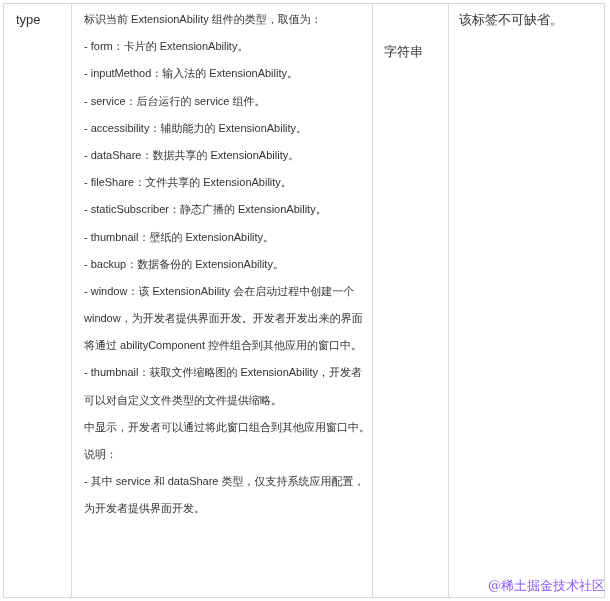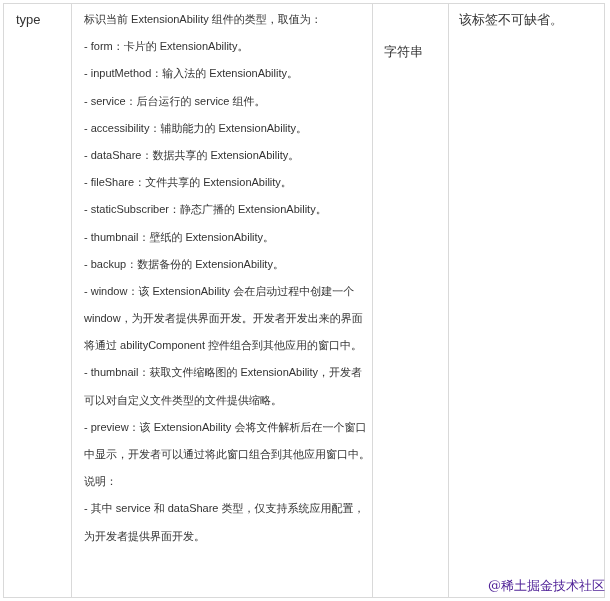--- a/index.html
+++ b/index.html
@@ -14,21 +14,21 @@
   .col.c2 { left: 68px; width: 301px; border-right: 1px solid #d9d9d9; }
   .col.c3 { left: 369px; width: 76px; border-right: 1px solid #d9d9d9; }
   .col.c4 { left: 445px; right: 0; }
   .cell-text { position: absolute; font-size: 13px; line-height: 13px; white-space: nowrap; }
   .c1 .cell-text { left: 12px; top: 9px; }
   .c3 .cell-text { left: 11px; top: 9px; margin-top: 32px; }
   .c4 .cell-text { left: 10px; top: 9px; }
   .desc { position: absolute; left: 12px; top: 9px; width: 290px; font-size: 11px; }
   .desc .line { height: 27.2px; line-height: 13px; white-space: nowrap; }
   .watermark { position: absolute; right: 5px; bottom: 6px; font-size: 13px;
-               color: #4c1d95; font-family: "DejaVu Serif", serif; white-space: nowrap; }
+               color: #8b5cf6; font-family: "DejaVu Serif", serif; white-space: nowrap; }
 </style>
 </head>
 <body>
 
 <div class="table">
   <div class="col c1">
     <span class="cell-text">type</span>
   </div>
   <div class="col c2">
     <div class="desc">
@@ -40,21 +40,20 @@
       <div class="line">- dataShare：数据共享的 ExtensionAbility。</div>
       <div class="line">- fileShare：文件共享的 ExtensionAbility。</div>
       <div class="line">- staticSubscriber：静态广播的 ExtensionAbility。</div>
       <div class="line">- thumbnail：壁纸的 ExtensionAbility。</div>
       <div class="line">- backup：数据备份的 ExtensionAbility。</div>
       <div class="line">- window：该 ExtensionAbility 会在启动过程中创建一个</div>
       <div class="line">window，为开发者提供界面开发。开发者开发出来的界面</div>
       <div class="line">将通过 abilityComponent 控件组合到其他应用的窗口中。</div>
       <div class="line">- thumbnail：获取文件缩略图的 ExtensionAbility，开发者</div>
       <div class="line">可以对自定义文件类型的文件提供缩略。</div>
-      <div class="line">- preview：该 ExtensionAbility 会将文件解析后在一个窗口</div>
       <div class="line">中显示，开发者可以通过将此窗口组合到其他应用窗口中。</div>
       <div class="line">说明：</div>
       <div class="line">- 其中 service 和 dataShare 类型，仅支持系统应用配置，</div>
       <div class="line">为开发者提供界面开发。</div>
     </div>
   </div>
   <div class="col c3">
     <span class="cell-text">字符串</span>
   </div>
   <div class="col c4">

